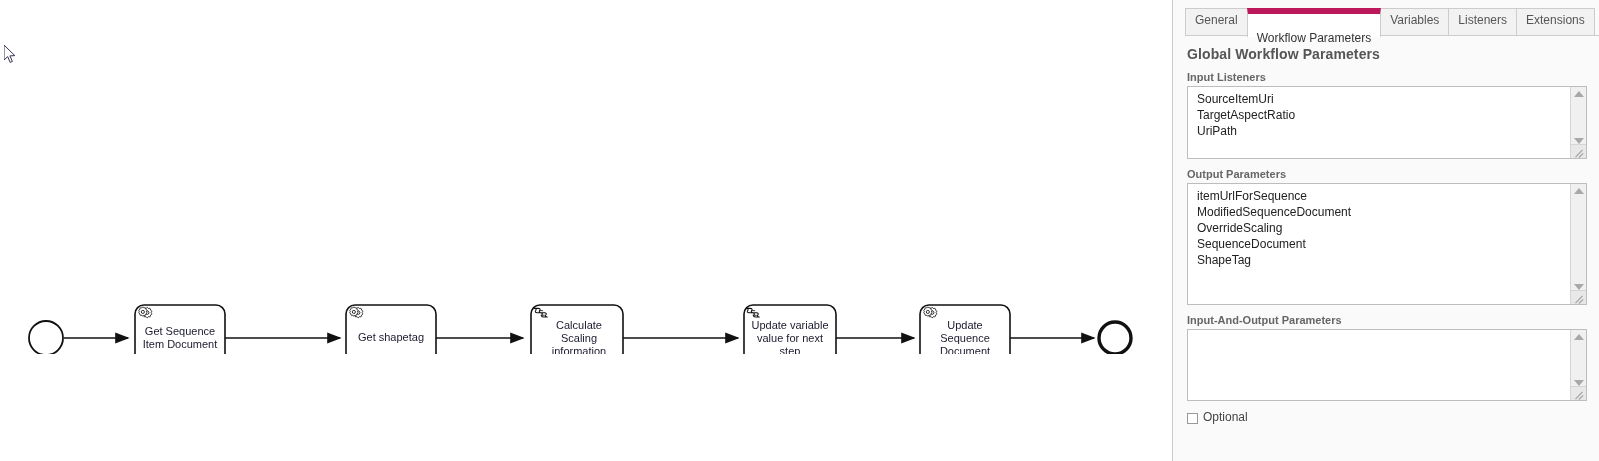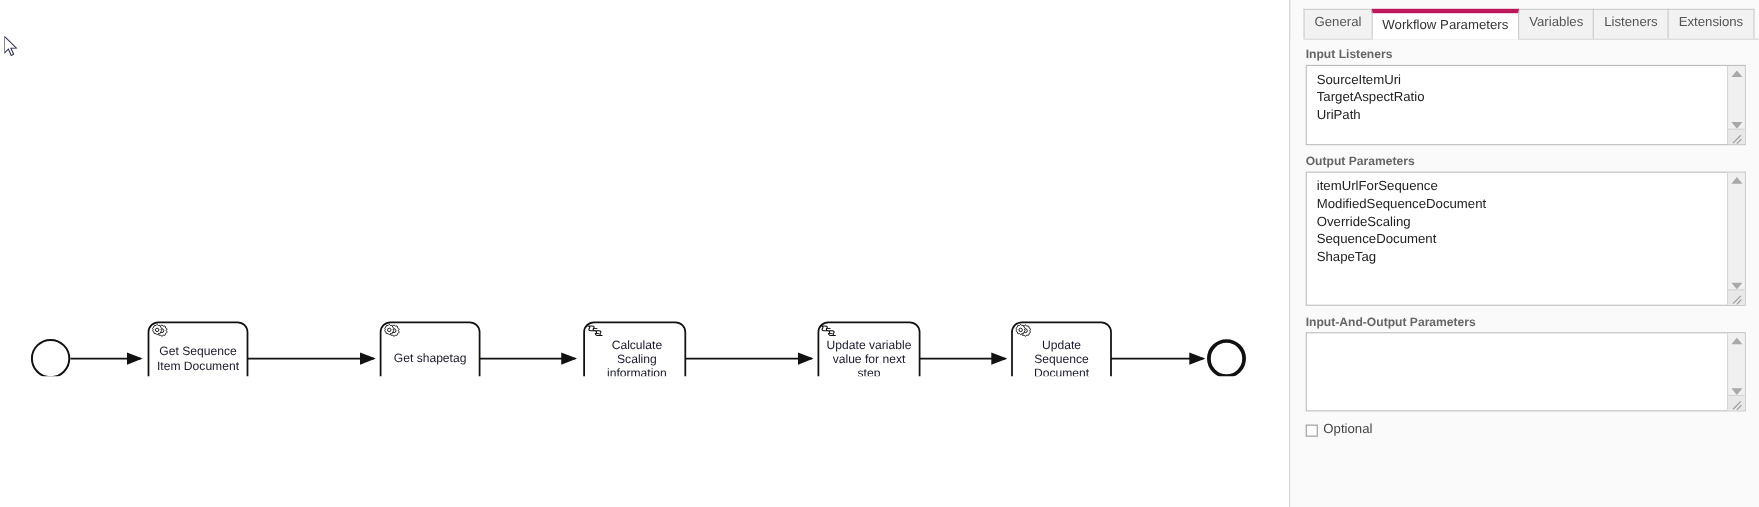--- a/index.html
+++ b/index.html
@@ -12,21 +12,21 @@
     position: relative;
     width: 1599px;
     height: 461px;
     overflow: hidden;
     background: #ffffff;
   }
 
   
   #canvas {
     position: absolute;
-    left: 0; top: 0;
+    left: 0; top: 12px;
     width: 1172px;
     height: 342px;
     background: #ffffff;
     overflow: hidden;
   }
   #bpmn-svg { position: absolute; left: 0; top: 0; }
 
   .task-label {
     font-family: "Liberation Sans", sans-serif;
     font-size: 11px;
@@ -78,22 +78,22 @@
     border-bottom: none;
     background: #f2f2f2;
     margin-right: -1px;
     white-space: nowrap;
     line-height: 14px;
     cursor: pointer;
   }
   .tab.active {
     background: #ffffff;
     color: #333333;
-    border-top: 4px solid #be185d;
-    padding-top: 3px;
+    border-top: 6px solid #be185d;
+    padding-top: 17px;
     z-index: 3;
     margin-bottom: -1px;
     padding-bottom: 6px;
   }
 
   #panel-body {
     padding: 8px 12px 0 14px;
     background: #fafafa;
     height: calc(100% - 36px);
     box-sizing: border-box;
@@ -294,20 +294,21 @@
     <div id="tabstrip">
       <div class="tab">General</div>
       <div class="tab active">Workflow Parameters</div>
       <div class="tab">Variables</div>
       <div class="tab">Listeners</div>
       <div class="tab">Extensions</div>
     </div>
 
     <div id="panel-body">
 
+      <div class="section-title">Global Workflow Parameters</div>
 
       <div class="field-label">Input Listeners</div>
       <div class="listbox-wrap box-input">
         <div class="listbox">
           <div class="item">SourceItemUri</div>
           <div class="item">TargetAspectRatio</div>
           <div class="item">UriPath</div>
         </div>
         <div class="vscroll">
           <div class="arrow up"></div>

